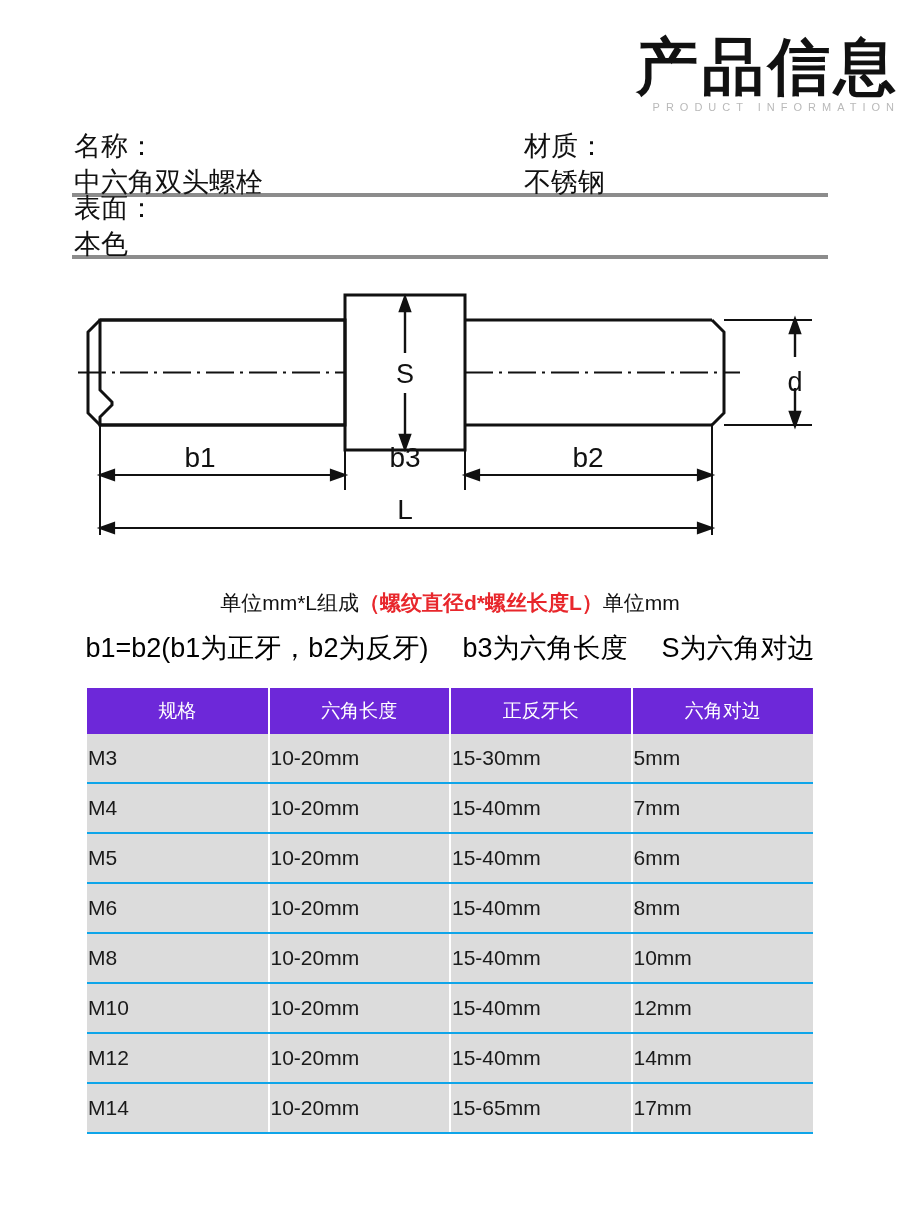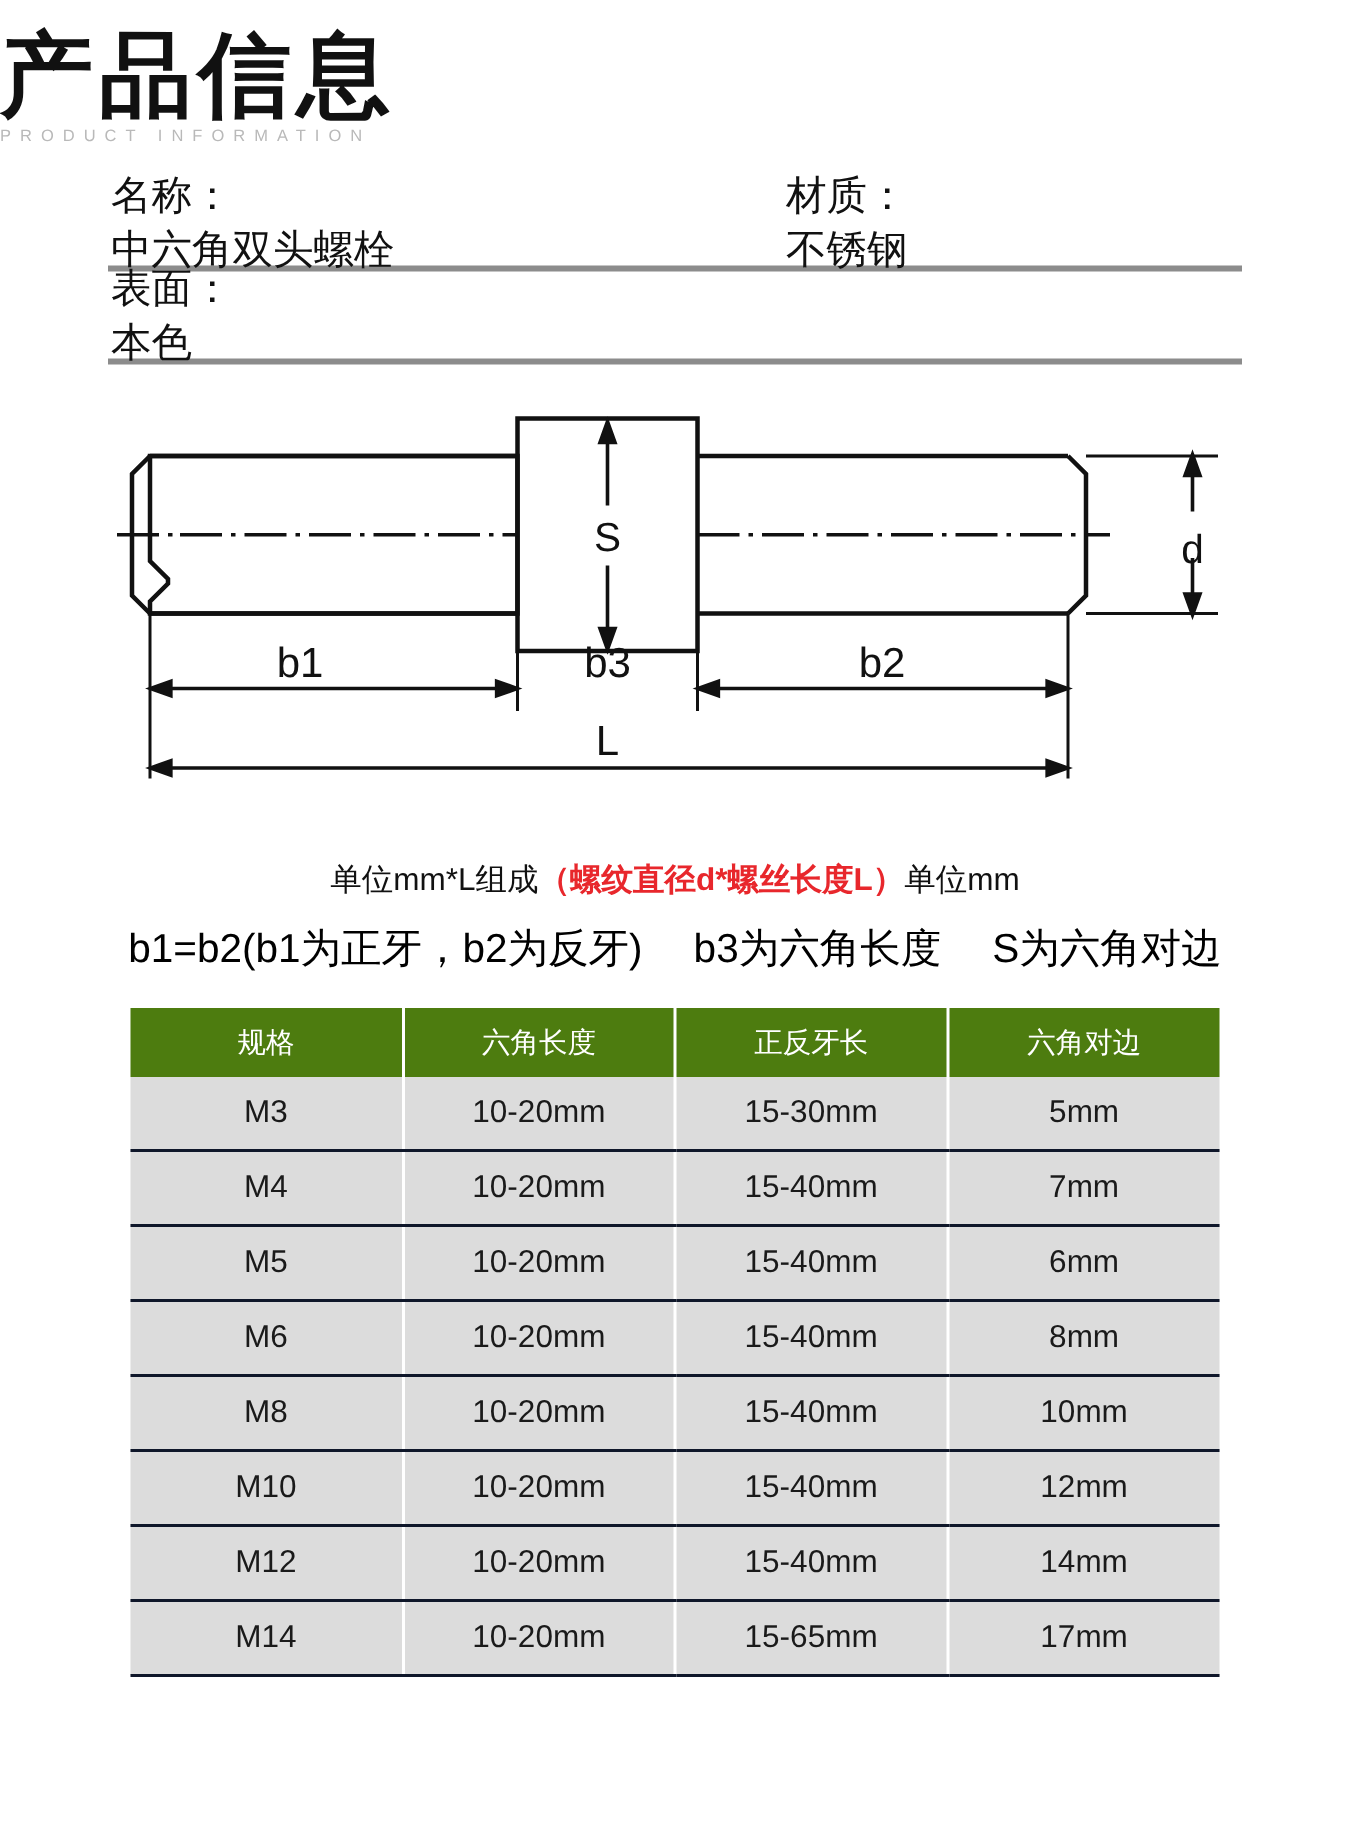--- a/index.html
+++ b/index.html
@@ -17,22 +17,22 @@
   }
   .page {
     width: 900px;
     height: 1228px;
     position: relative;
     box-sizing: border-box;
   }
 
   
   .header {
-    text-align: left;
-    padding-top: 18px;
+    text-align: right;
+    padding-top: 34px;
   }
   .main-title {
     font-size: 62px;
     font-weight: bold;
     letter-spacing: 4px;
     line-height: 1.05;
     color: #111;
   }
   .sub-title {
     font-size: 11px;
@@ -97,37 +97,37 @@
   .gap-wide { display: inline-block; width: 34px; }
 
   
   .spec-table {
     margin: 14px auto 0 auto;
     border-collapse: collapse;
     width: 726px;
     table-layout: fixed;
   }
   .spec-table th {
-    background: #4d7c0f;
+    background: #6d28d9;
     color: #ffffff;
     font-size: 19px;
     font-weight: normal;
     height: 44px;
     border-right: 2px solid #ffffff;
     text-align: center;
   }
   .spec-table th:last-child { border-right: none; }
   .spec-table td {
     background: #dcdcdc;
     color: #1a1a1a;
     font-size: 21px;
     height: 46px;
-    text-align: center;
+    text-align: left;
     border-right: 2px solid #ffffff;
-    border-bottom: 2px solid #0f172a;
+    border-bottom: 2px solid #0ea5e9;
   }
   .spec-table td:last-child { border-right: none; }
 </style>
 </head>
 <body>
 
 <div class="page">
 
   <div class="header">
     <div class="main-title">产品信息</div>

